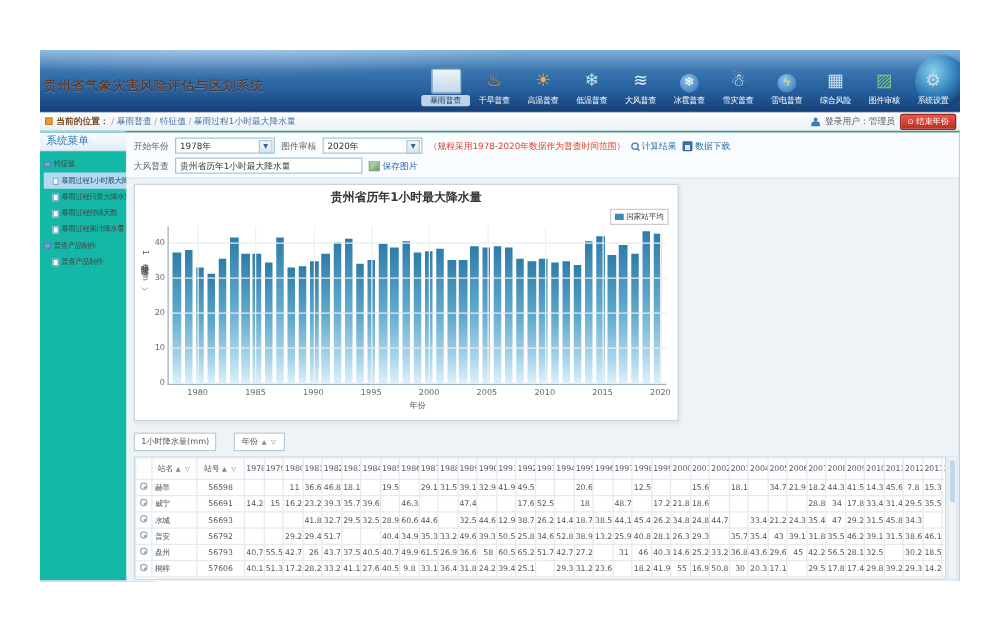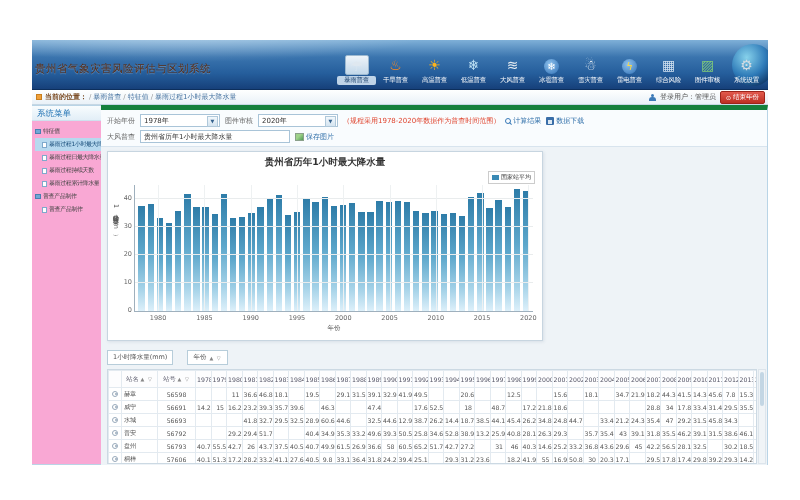--- a/index.html
+++ b/index.html
@@ -37,36 +37,36 @@
   .topbar-right { margin-left:auto; display:flex; align-items:center; gap:4px; padding-right:3px; }
   .user-icon { width:7px; height:7px; position:relative; }
   .user-icon::before { content:''; position:absolute; left:2px; top:0; width:3px; height:3px; border-radius:50%; background:#3d7ab8; }
   .user-icon::after { content:''; position:absolute; left:0; bottom:0; width:7px; height:3.5px; border-radius:3px 3px 0 0; background:#3d7ab8; }
   .user-label { color:#555; white-space:nowrap; }
   .logout-btn { background:linear-gradient(#e25a4d,#bd2f23); color:#fff; border:1px solid #9c241a; border-radius:2px;
     padding:1px 5px; font-size:6.5px; display:flex; align-items:center; gap:2px; cursor:pointer; white-space:nowrap; }
   .power-glyph { font-size:6px; }
 
   
-  .sidebar { position:absolute; left:0; top:65px; width:92px; bottom:0; background:#f9a8d4;
+  .sidebar { position:absolute; left:0; top:65px; width:92px; bottom:0; background:#14b8a6;
     border:1px solid #b9d4e6; border-left:none; overflow:hidden; }
   .sidebar-title { height:15px; line-height:15px; padding-left:5px; color:#2d7ab8; font-size:8.5px;
     background:linear-gradient(#f8fcfe,#e2eef7); border-bottom:1px solid #cfe1ee; }
   .tree { padding:4px 1px 0 3px; }
   .tree-group { display:flex; align-items:center; gap:2px; padding:2px 0; cursor:pointer; }
   .folder-icon { width:6px; height:5px; background:#6fa8d6; border:1px solid #4880b0; }
   .tree-label { font-size:6px; color:#444; letter-spacing:-0.4px; white-space:nowrap; overflow:hidden; }
   .tree-item { display:flex; align-items:center; gap:2px; padding:2px 0 2px 7px; cursor:pointer; }
   .page-icon { flex:none; width:5px; height:6px; background:#fff; border:1px solid #7fa9cc; }
   .tree-item.active { background:#b7d9ef; }
   .tree-item.active .tree-label { color:#174c79; }
 
   
   .main { position:absolute; left:69px; top:65px; right:0; bottom:0; background:#eef3f7;
-    border-top:5px solid #15803d; border-right:1px solid #b9d4e6; overflow:hidden; }
+    border-top:1px solid #15803d; border-right:1px solid #b9d4e6; overflow:hidden; }
 
   
   .filters { position:absolute; left:0; top:0; right:0; height:37px; background:#f9fcfe; border-bottom:1px solid #d8e4ee; }
   .frow { position:absolute; left:6px; display:flex; align-items:center; gap:5px; white-space:nowrap; }
   .frow1 { top:4px; } .frow2 { top:20px; }
   .flabel { font-size:7px; color:#666; }
   .select, .text-input { position:relative; height:13px; line-height:11px; border:1px solid #a9c4d8; background:#fff;
     font-size:7px; color:#333; padding:1px 14px 0 3px; cursor:pointer; }
   .select { width:80px; }
   .select::after { content:'▼'; position:absolute; right:1px; top:1px; width:9px; height:9px; line-height:9px;

